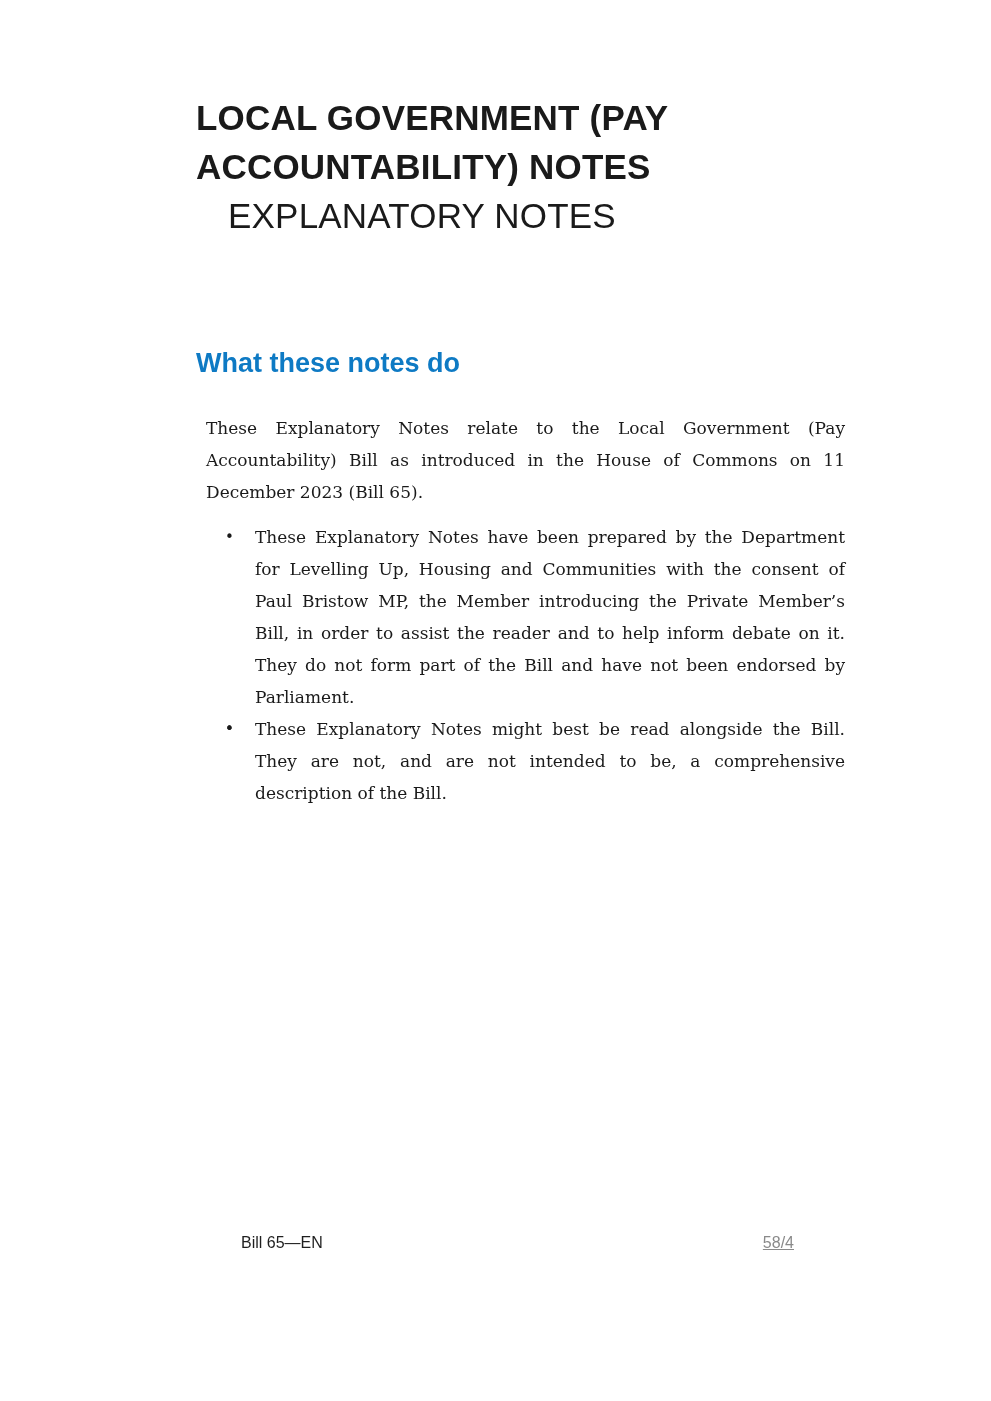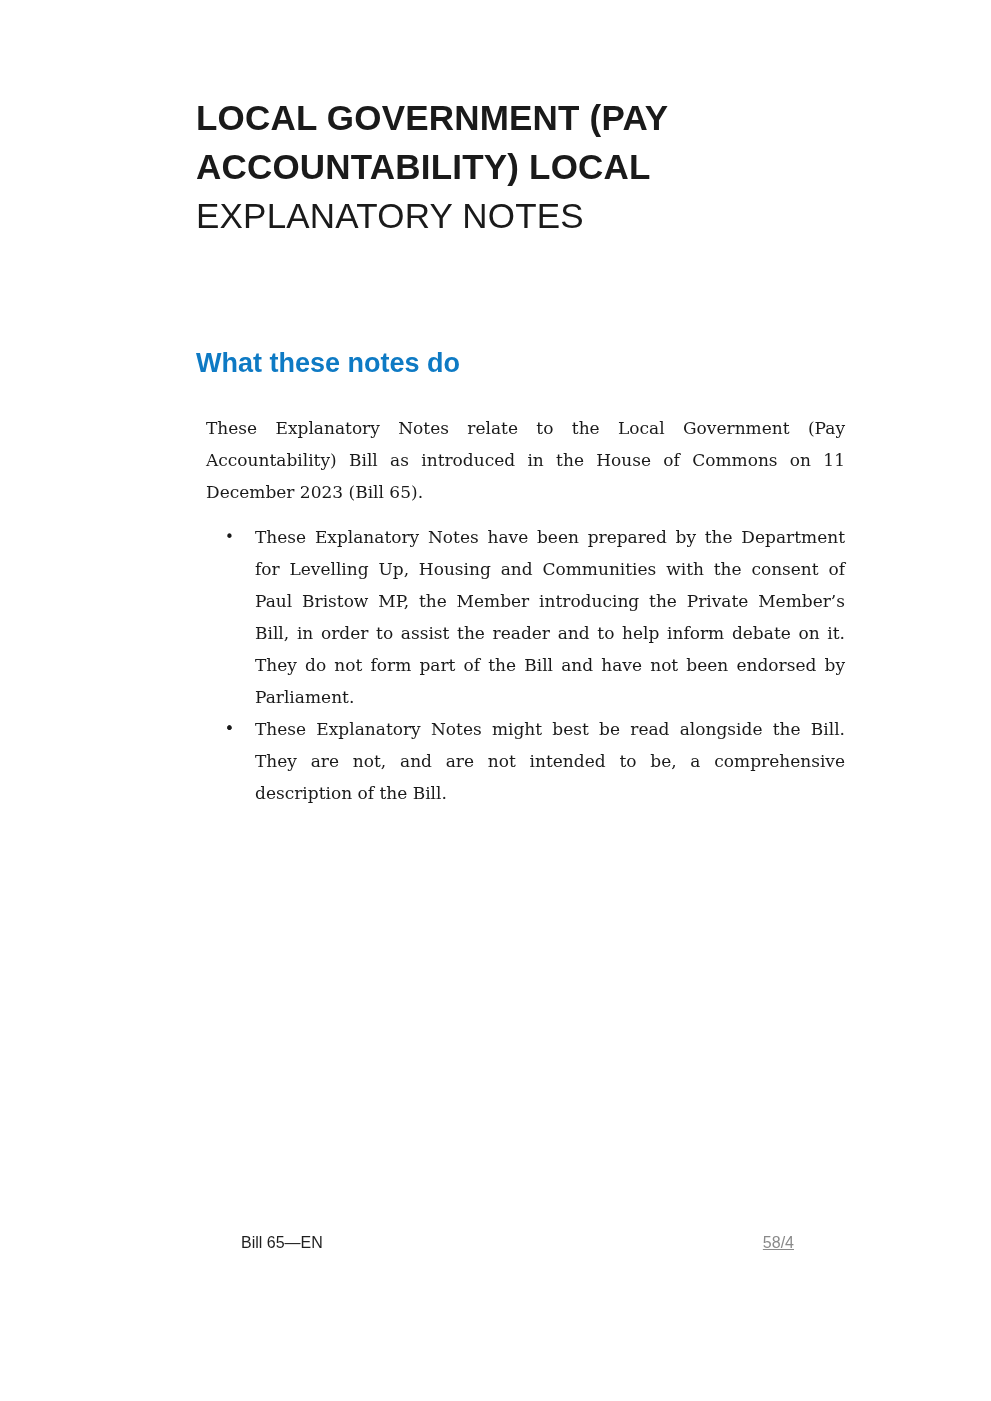--- a/index.html
+++ b/index.html
@@ -21,20 +21,21 @@
   .title {
     margin: 0;
     font: 700 35px/49px "Liberation Sans", sans-serif;
     color: var(--text-color, #1a1a1a);
     letter-spacing: 0.2px;
   }
   .subtitle {
     font: 400 35px/49px "Liberation Sans", sans-serif;
     color: var(--text-color, #1a1a1a);
     letter-spacing: 0.2px;
+    margin-left: 32px;
   }
   .section-heading {
     margin: 104px 0 0 0;
     font: 700 27px/38px "Liberation Sans", sans-serif;
     color: var(--heading-blue, #0e7ac4);
   }
   .intro {
     margin: 30px 0 0 10px;
     font: 400 17px/32px "DejaVu Serif", "Liberation Serif", serif;
     text-align: justify;
@@ -78,21 +79,21 @@
     text-decoration: underline;
   }
 </style>
 </head>
 <body>
 
 <div class="page">
 
   <h1 class="title">
     <span>LOCAL GOVERNMENT (PAY</span><br>
-    <span>ACCOUNTABILITY) LOCAL</span>
+    <span>ACCOUNTABILITY) NOTES</span>
   </h1>
 
   <div class="subtitle">EXPLANATORY NOTES</div>
 
   <h2 class="section-heading">What these notes do</h2>
 
   <p class="intro">These Explanatory Notes relate to the Local Government (Pay Accountability) Bill as introduced in the House of Commons on 11 December 2023 (Bill 65).</p>
 
   <ul class="bullets">
     <li>

